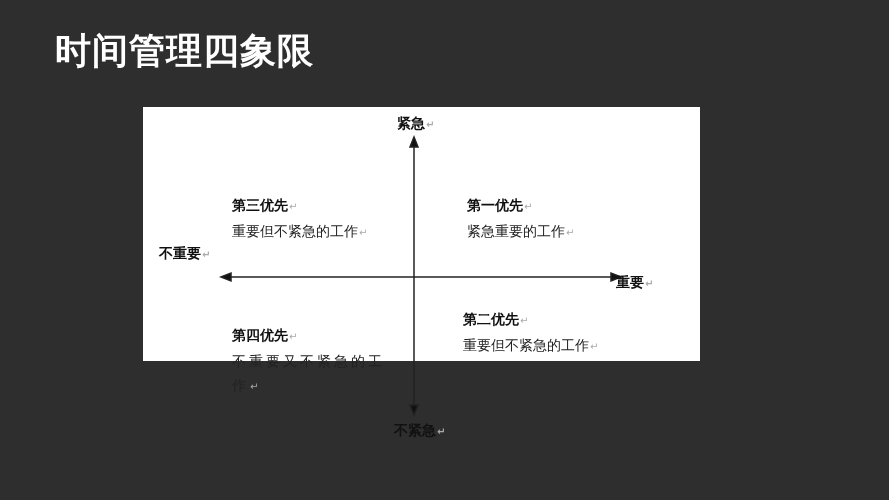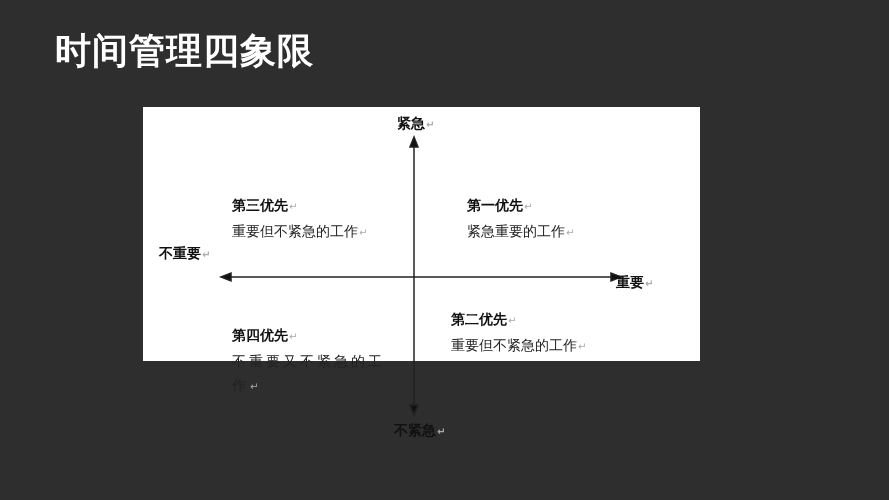--- a/index.html
+++ b/index.html
@@ -63,17 +63,17 @@
   <div class="quad" style="left:324px; top:86px;">
     <div><span class="head">第一优先</span><span class="ret">↵</span></div>
     <div><span>紧急重要的工作</span><span class="ret">↵</span></div>
   </div>
 
   <div class="quad" style="left:89px; top:216px;">
     <div><span class="head">第四优先</span><span class="ret">↵</span></div>
     <div class="wrap"><span>不重要又不紧急的工作</span><span class="ret">↵</span></div>
   </div>
 
-  <div class="quad" style="left:308px; top:200px;">
+  <div class="quad" style="left:320px; top:200px;">
     <div><span class="head">第二优先</span><span class="ret">↵</span></div>
     <div><span>重要但不紧急的工作</span><span class="ret">↵</span></div>
   </div>
 </div>
 
 </body></html>

